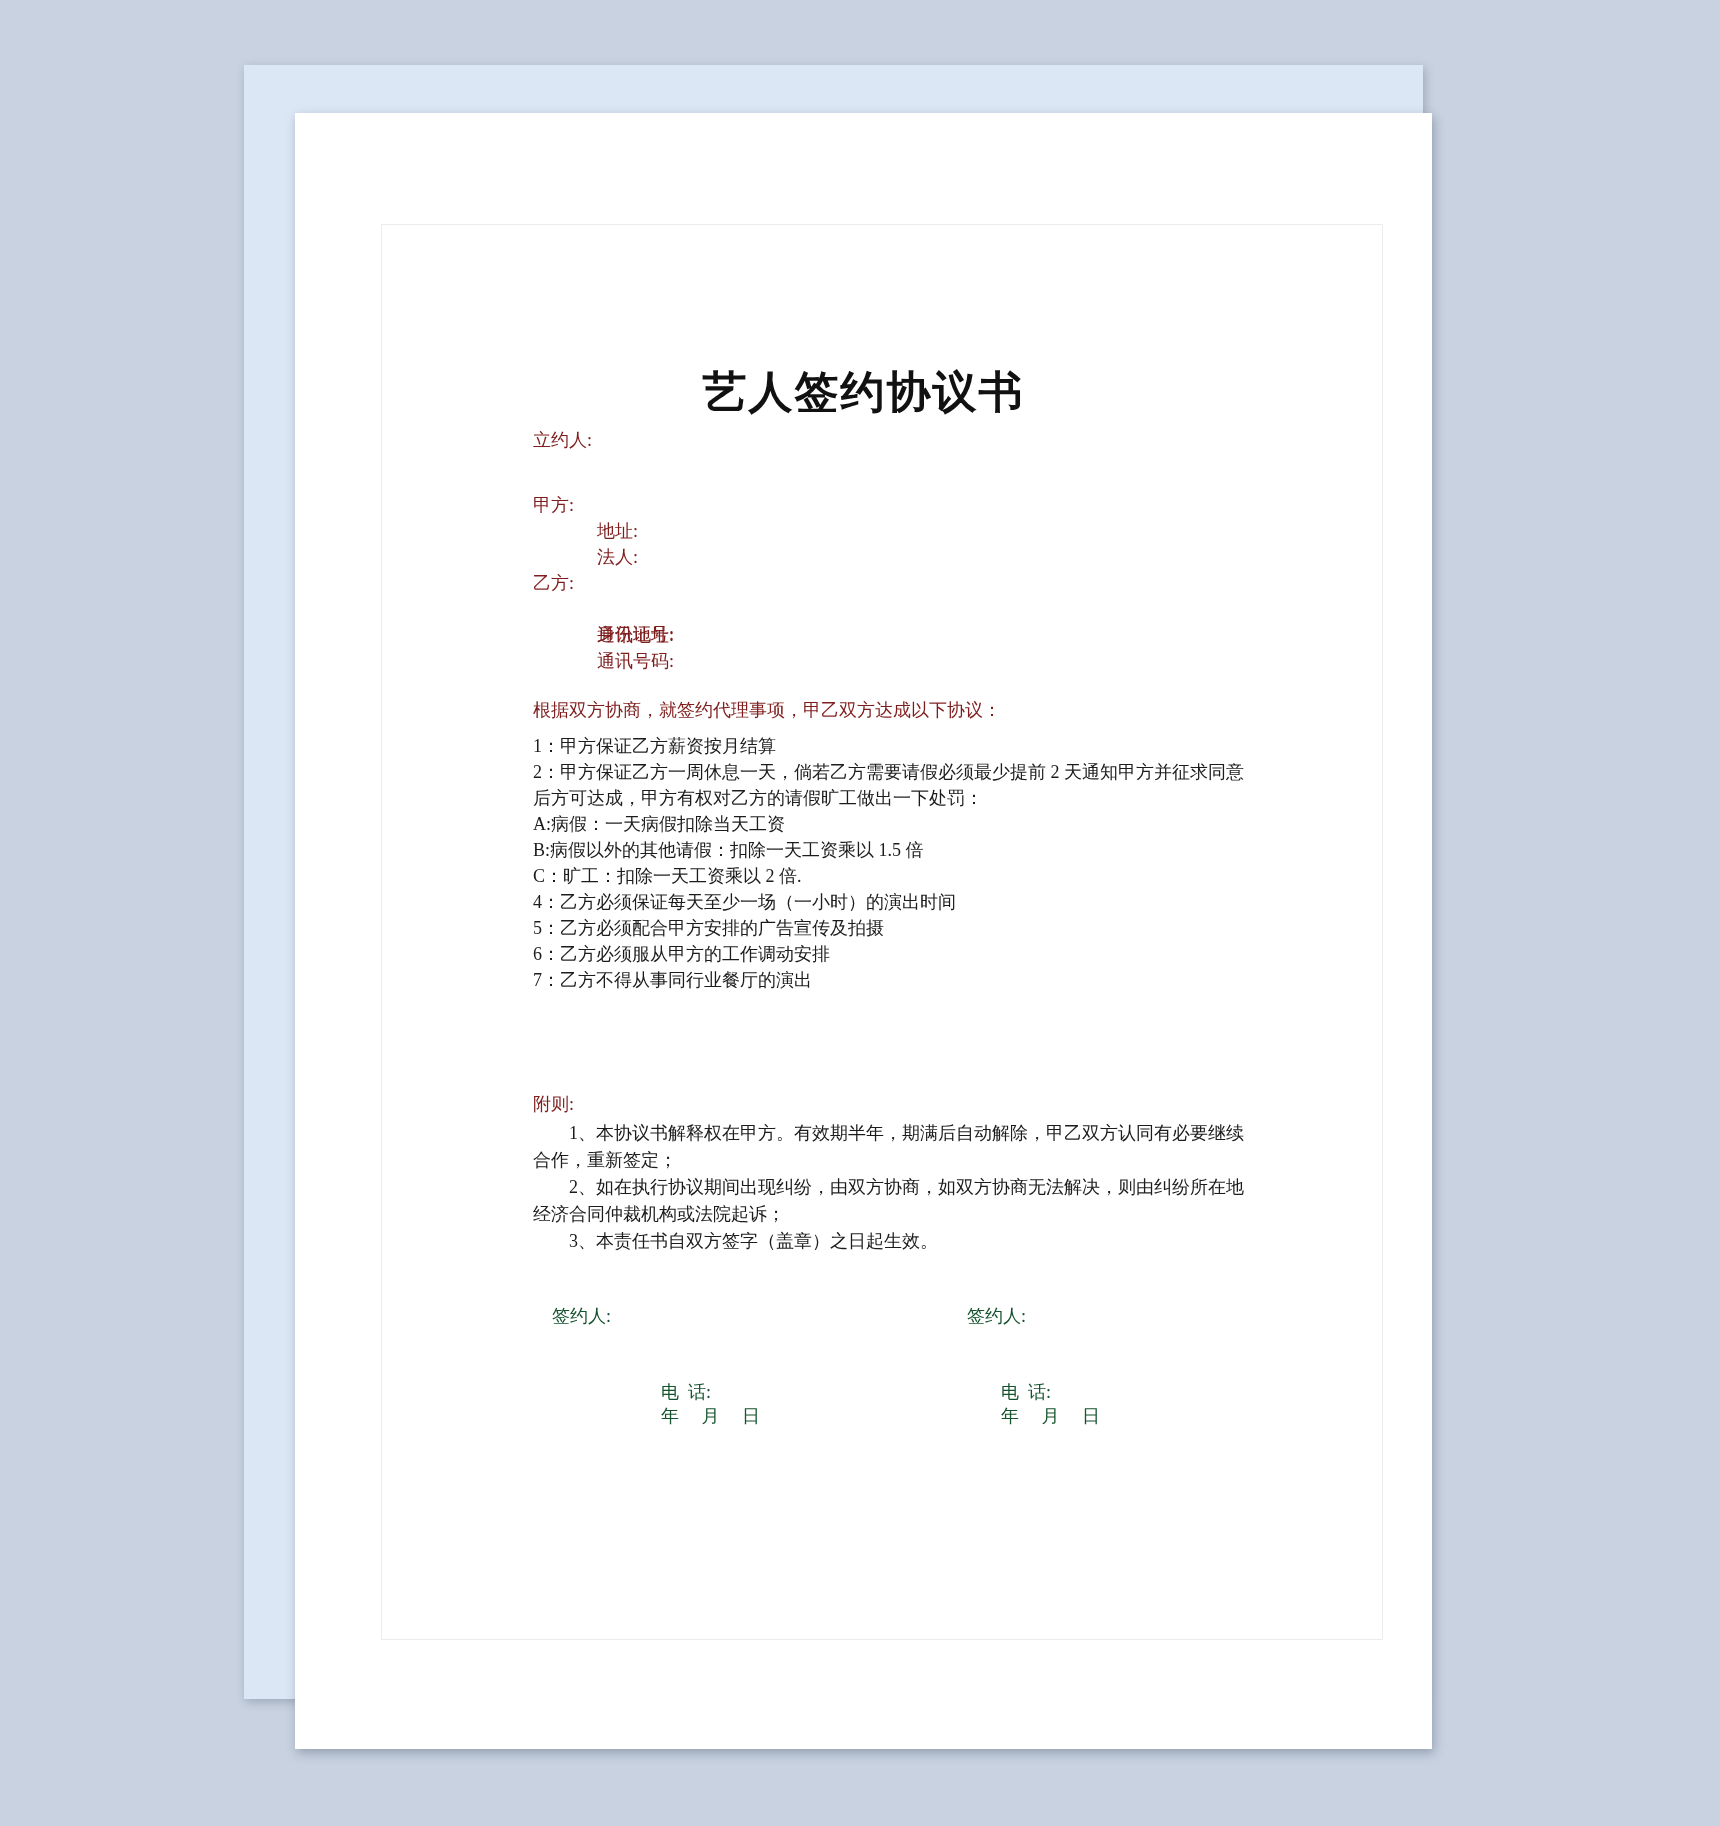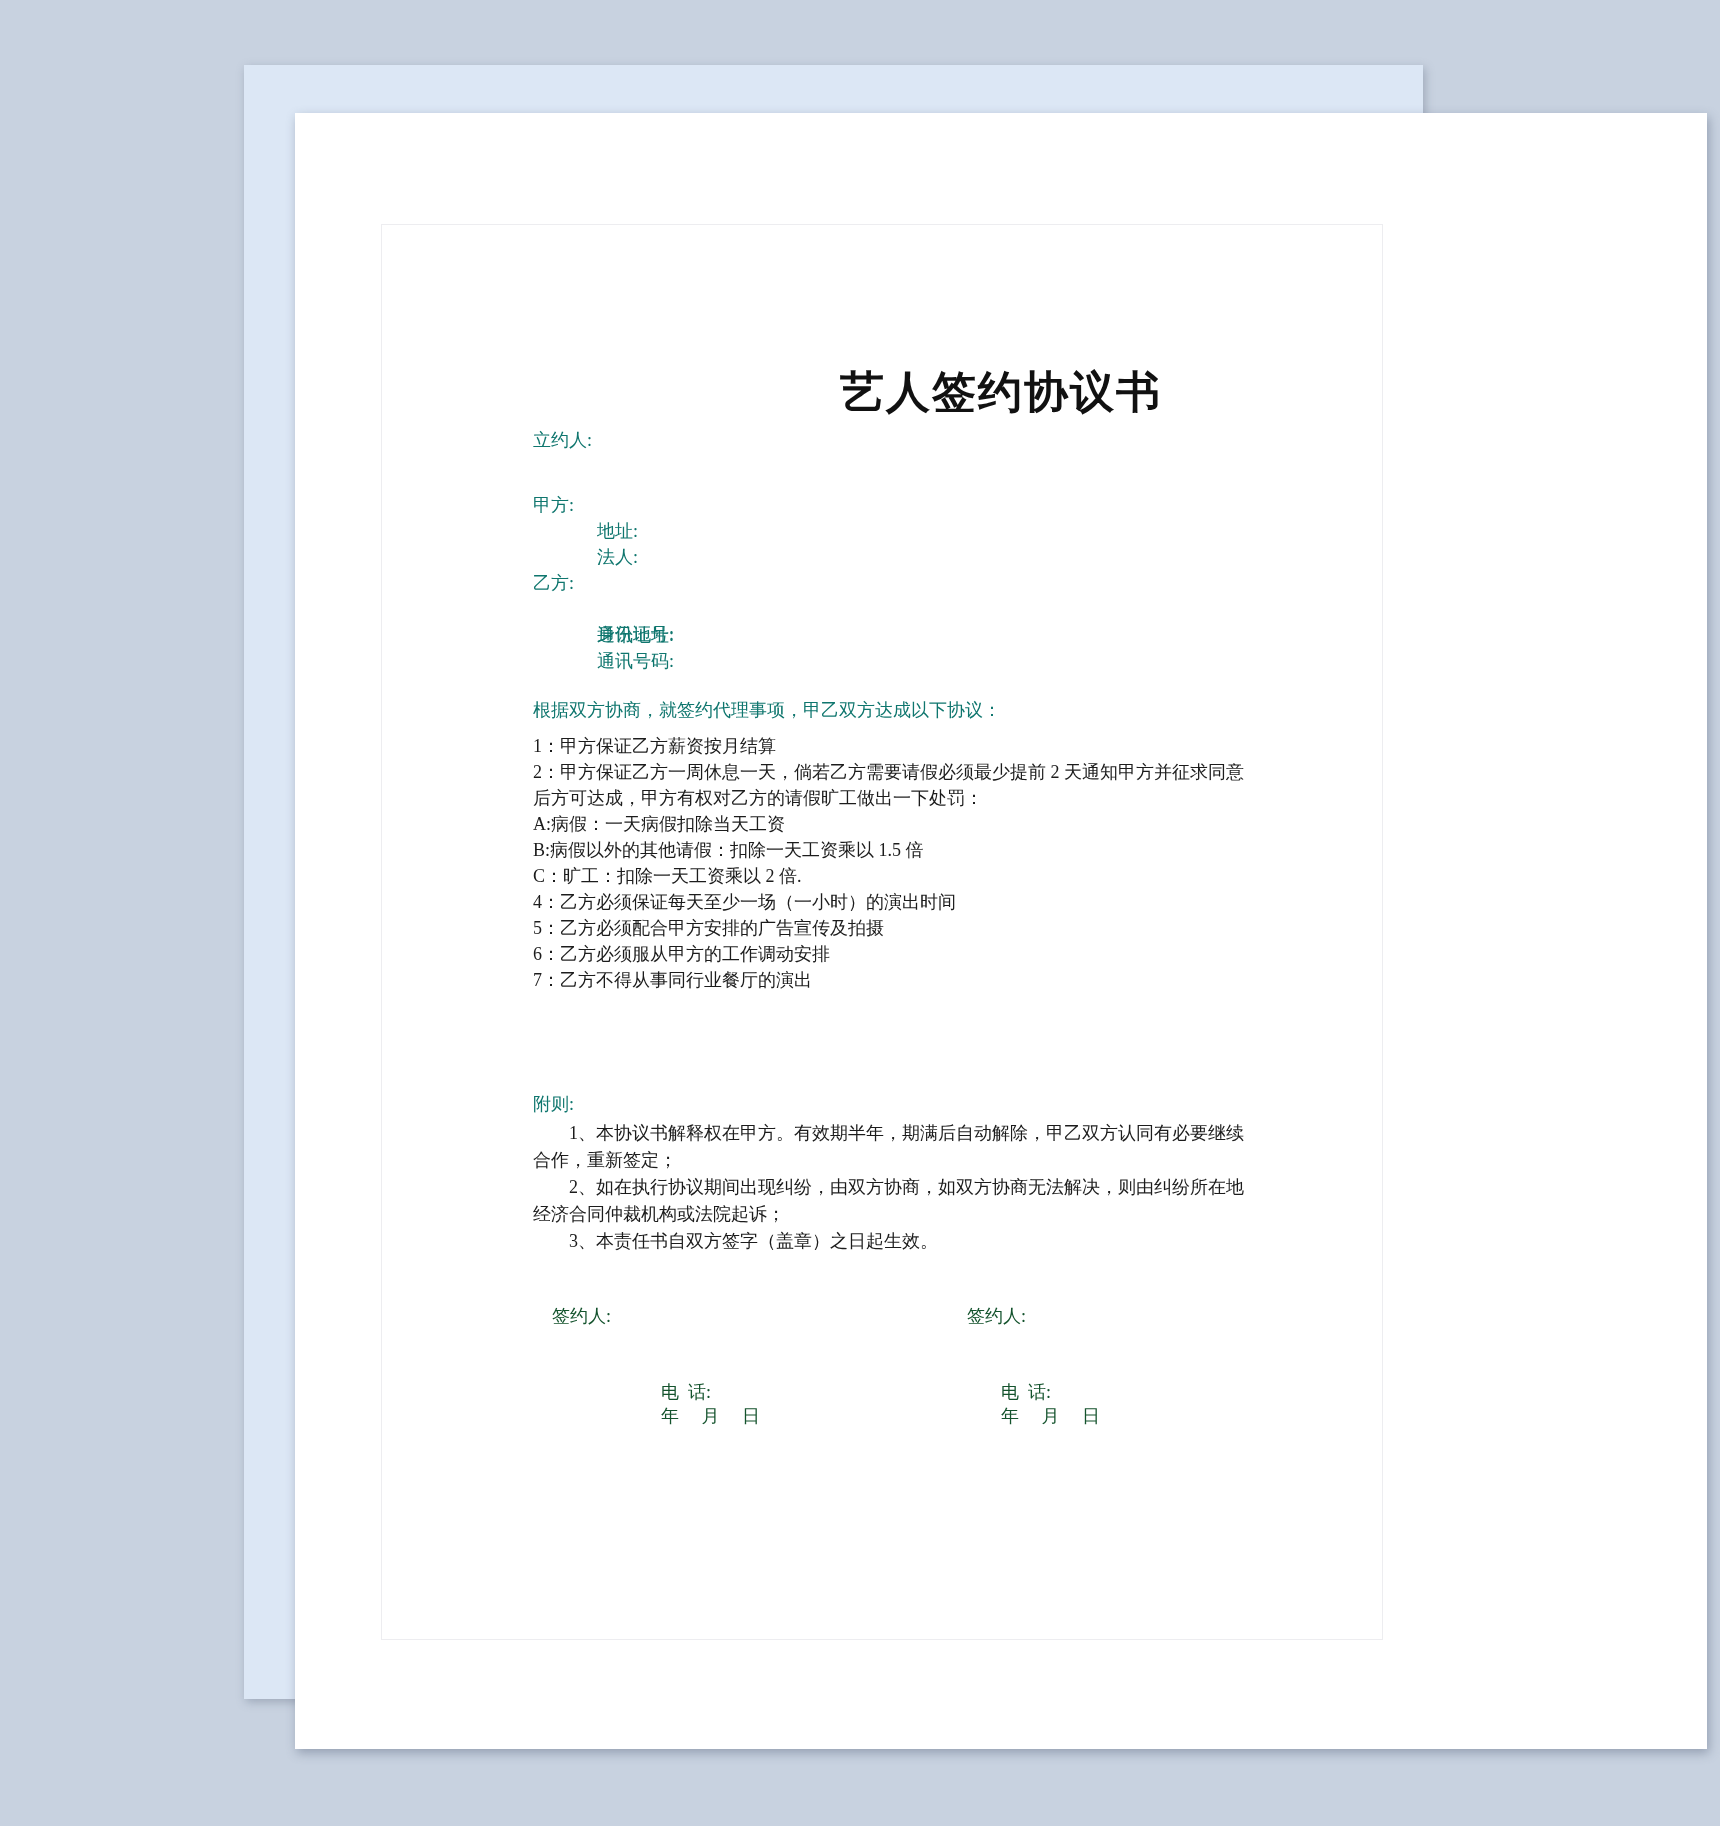--- a/index.html
+++ b/index.html
@@ -15,21 +15,21 @@
     position: absolute;
     left: 244px; top: 65px;
     width: 1179px; height: 1634px;
     background: #dce7f5;
     box-shadow: 2px 3px 9px rgba(92,104,128,0.40);
   }
 
   .page {
     position: absolute;
     left: 295px; top: 113px;
-    width: 1412px; height: 1636px;
+    width: 1137px; height: 1636px;
     background: #ffffff;
     box-shadow: 2px 4px 10px rgba(92,104,128,0.48);
   }
 
   .inner-frame {
     position: absolute;
     left: 86px; top: 111px;
     width: 1000px; height: 1414px;
     border: 1px solid #ededf0;
     pointer-events: none;
@@ -46,21 +46,21 @@
     font-size: 44px;
     letter-spacing: 2px;
     color: #111;
   }
 
   .line {
     position: absolute;
     left: 238px;
     font-size: 18px;
     line-height: 20px;
-    color: #0f766e;
+    color: #7f1d1d;
     white-space: pre;
   }
   .line.sub { left: 302px; }
 
   .flow {
     position: absolute;
     left: 238px;
     width: 740px;
     font-size: 18px;
     color: #1c1c1c;

